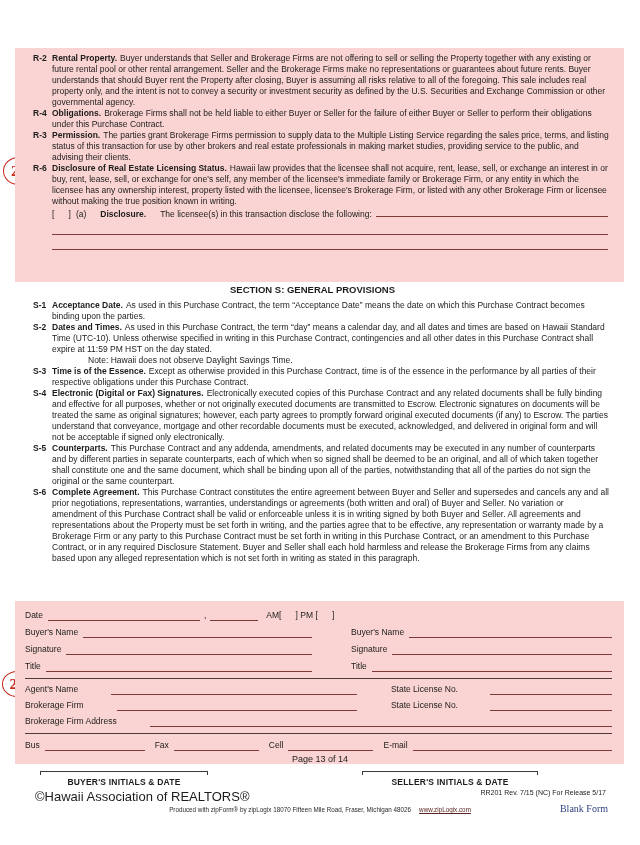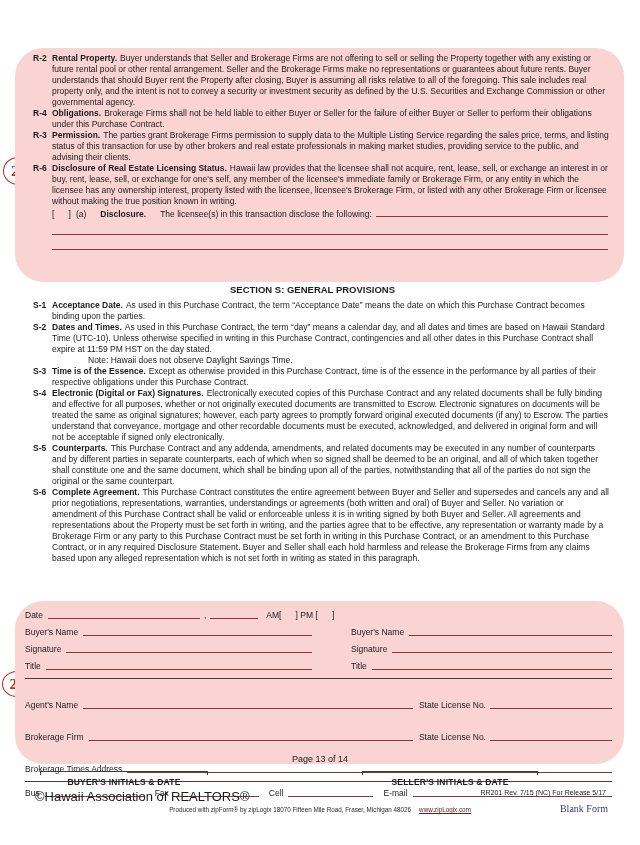--- a/index.html
+++ b/index.html
@@ -1,21 +1,21 @@
 <!DOCTYPE html>
 <html><head>
 <meta charset="utf-8">
 <style>
   * { margin:0; padding:0; box-sizing:border-box; }
   html,body { background:#ffffff; }
   body { font-family:"Liberation Sans","DejaVu Sans",sans-serif; color:#1c1c1c; }
   .page { position:relative; width:640px; height:845px; background:#ffffff; overflow:hidden; }
 
   
-  .pinkbox { position:absolute; left:15px; width:609px; background:#f9d4d2;border-radius:28px; }
+  .pinkbox { position:absolute; left:15px; width:609px; background:#f9d4d2; }
   .box-r { top:48px; height:234px; padding:5px 14px 0 0; }
   .box-agree { top:601px; height:163px; padding:4px 12px 0 10px; }
 
   
   .item { position:relative; padding-left:37px; font-size:8.5px; line-height:11px; }
   .item-id { position:absolute; left:18px; top:0; font-weight:bold; }
   .item-title { font-weight:bold; margin-right:3px; }
   .sect-white { position:absolute; left:15px; top:284px; width:609px; padding-right:14px; }
   .sect-heading { text-align:center; font-weight:bold; font-size:9.5px; margin-bottom:5px; }
   .note-line { font-size:8.5px; line-height:11px;padding-left:36px; }
@@ -23,27 +23,27 @@
   
   .disc-row { display:flex; align-items:baseline; padding-left:37px; padding-right:2px; font-size:8.5px; line-height:12px; margin-top:1px; }
   .pre { white-space:pre; }
   .disc-row .bold { font-weight:bold; margin:0 14px; }
   .fill { display:inline-block; border-bottom:1px solid #7d3c38; height:9px; }
   .grow { flex:1 1 auto; }
   .blank-line { border-bottom:1px solid #7d3c38; height:15px; margin-left:37px; margin-right:2px; }
 
   
   .agree-heading { font-size:8.8px; line-height:11px; font-weight:bold; }
-  .frow { display:flex; align-items:flex-start; font-size:8.5px; line-height:11px; }
+  .frow { display:flex; align-items:flex-end; font-size:8.5px; line-height:11px; }
   .frow .lbl { white-space:pre; margin-right:5px; }
   .date-row { margin-top:5px; }
   .sig-grid { display:grid; grid-template-columns:287px 1fr; column-gap:14px;gap:39px; }
   .sig-grid .frow { margin-top:6px; }
   .divider { border-top:1px solid #4e3a38; margin-top:6px; }
-  .lic-row { margin-top:21px; }
+  .lic-row { margin-top:5px;gap:28px; }
   .lic-row .sl { margin-left:6px; margin-right:4px; }
   .fill-sl { width:122px; }
   .bus-row { margin-top:6px; }
   .bus-row .lbl { margin-left:10px; }
   .bus-row .lbl:first-child { margin-left:0; }
 
   
   .initials-line { position:absolute; height:4px; border-top:1.3px solid #3c3c3c; border-left:1px solid #3c3c3c; border-right:1px solid #3c3c3c; }
   .initials-label { position:absolute; font-size:8.5px; font-weight:bold; letter-spacing:.2px; text-align:center; }
   .copyright { position:absolute; left:35px; top:789px; font-size:13px; }
@@ -164,21 +164,21 @@
       <span class="sl">State License No.</span>
       <span class="fill fill-sl"></span>
     </div>
     <div class="frow lic-row">
       <span class="lbl">Brokerage Firm</span>
       <span class="fill grow"></span>
       <span class="sl">State License No.</span>
       <span class="fill fill-sl"></span>
     </div>
     <div class="frow lic-row">
-      <span class="lbl">Brokerage Times Address</span>
+      <span class="lbl">Brokerage Firm Address</span>
       <span class="fill grow"></span>
     </div>
 
     <div class="divider"></div>
 
     <div class="frow bus-row">
       <span class="lbl">Bus</span>
       <span class="fill" style="width:100px"></span>
       <span class="lbl">Fax</span>
       <span class="fill" style="width:85px"></span>

